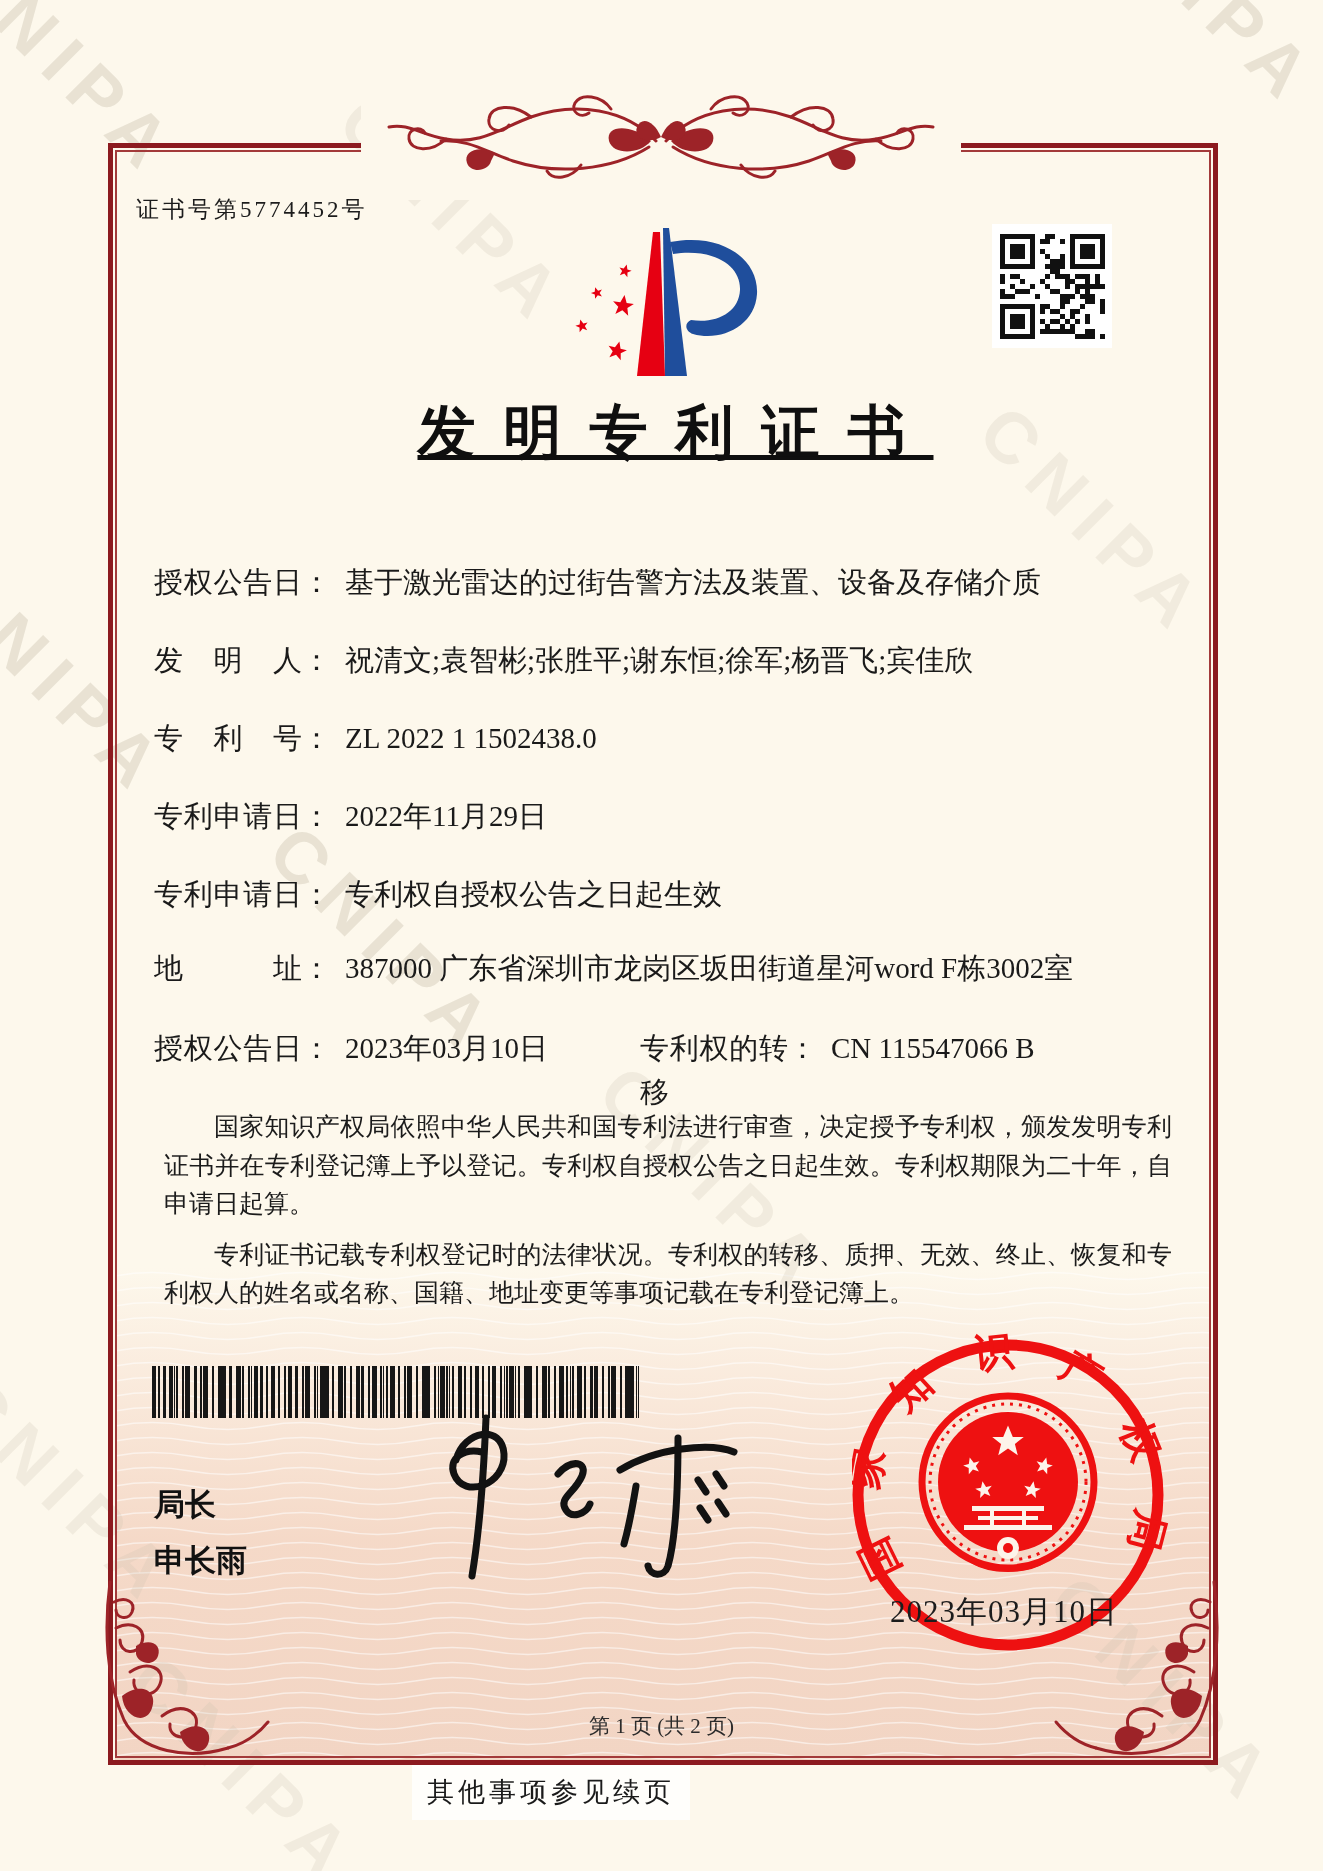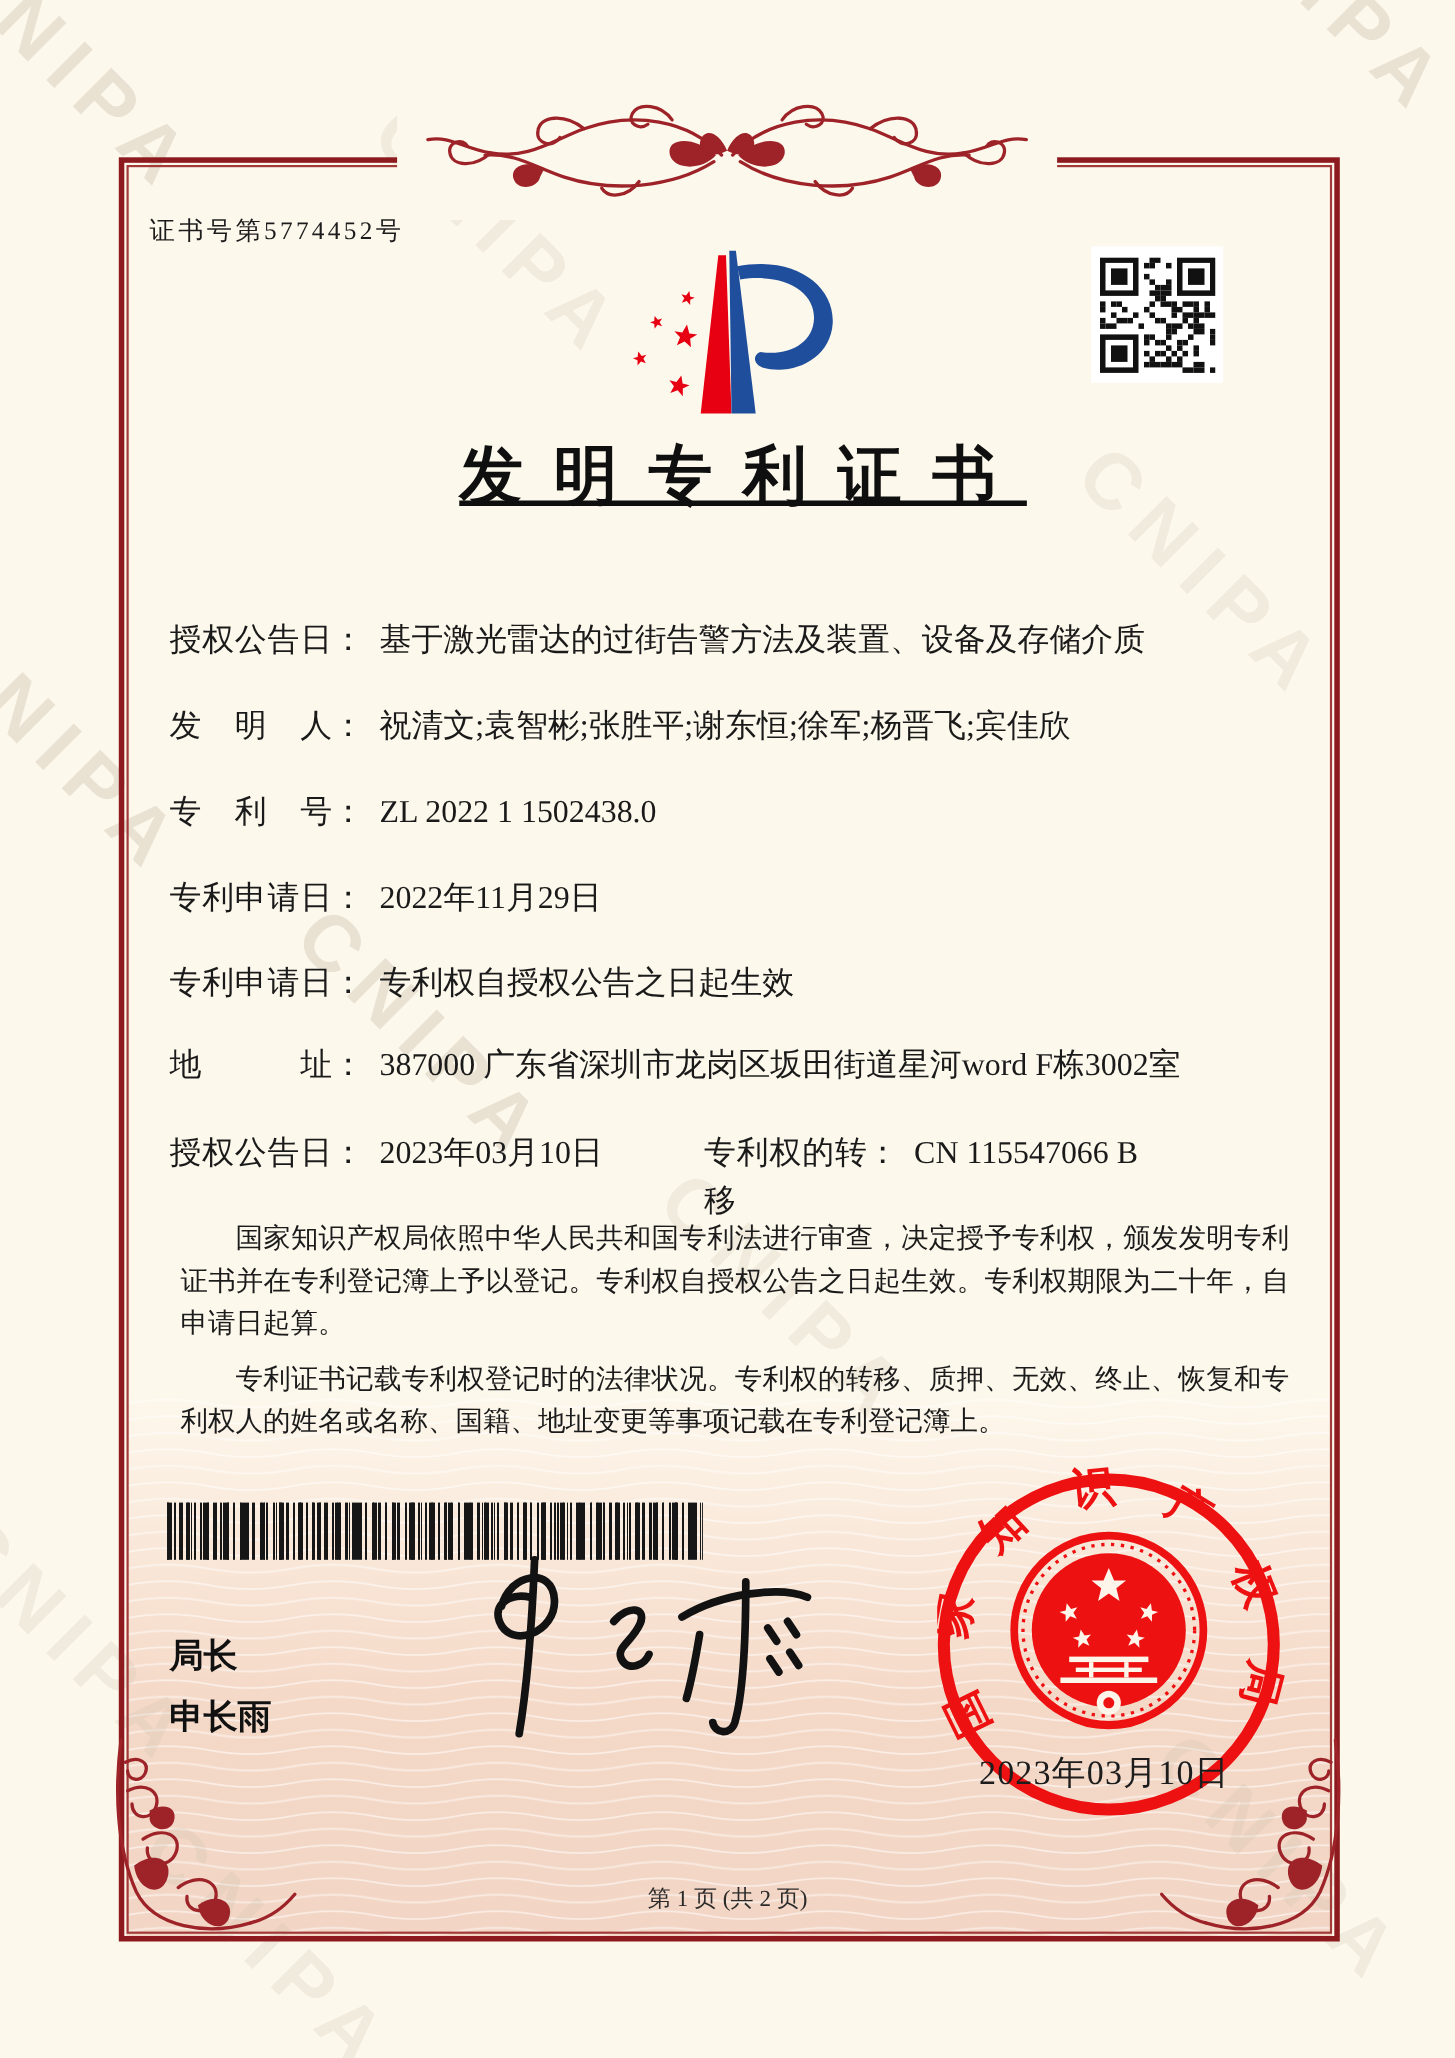--- a/index.html
+++ b/index.html
@@ -381,15 +381,16 @@
           <rect x="170" y="181" width="4" height="14" fill="#fdf4ea"></rect>
           <circle cx="156" cy="218" r="11" fill="#fdf4ea"></circle>
           <circle cx="156" cy="218" r="5" fill="#ee1111"></circle>
           <path d="M120,230 C138,242 174,242 192,230" fill="none" stroke="#ee1111" stroke-width="6"></path>
         </g>
         <text x="152" y="292" text-anchor="middle" font-size="31" fill="#1c1c1c" letter-spacing="1">2023年03月10日</text>
       </svg>
     </div>
 
     <div class="page-info">第 1 页 (共 2 页)</div>
+    <div class="foot-note">其他事项参见续页</div>
 
   </div>
 </div>
 
 </body></html>

